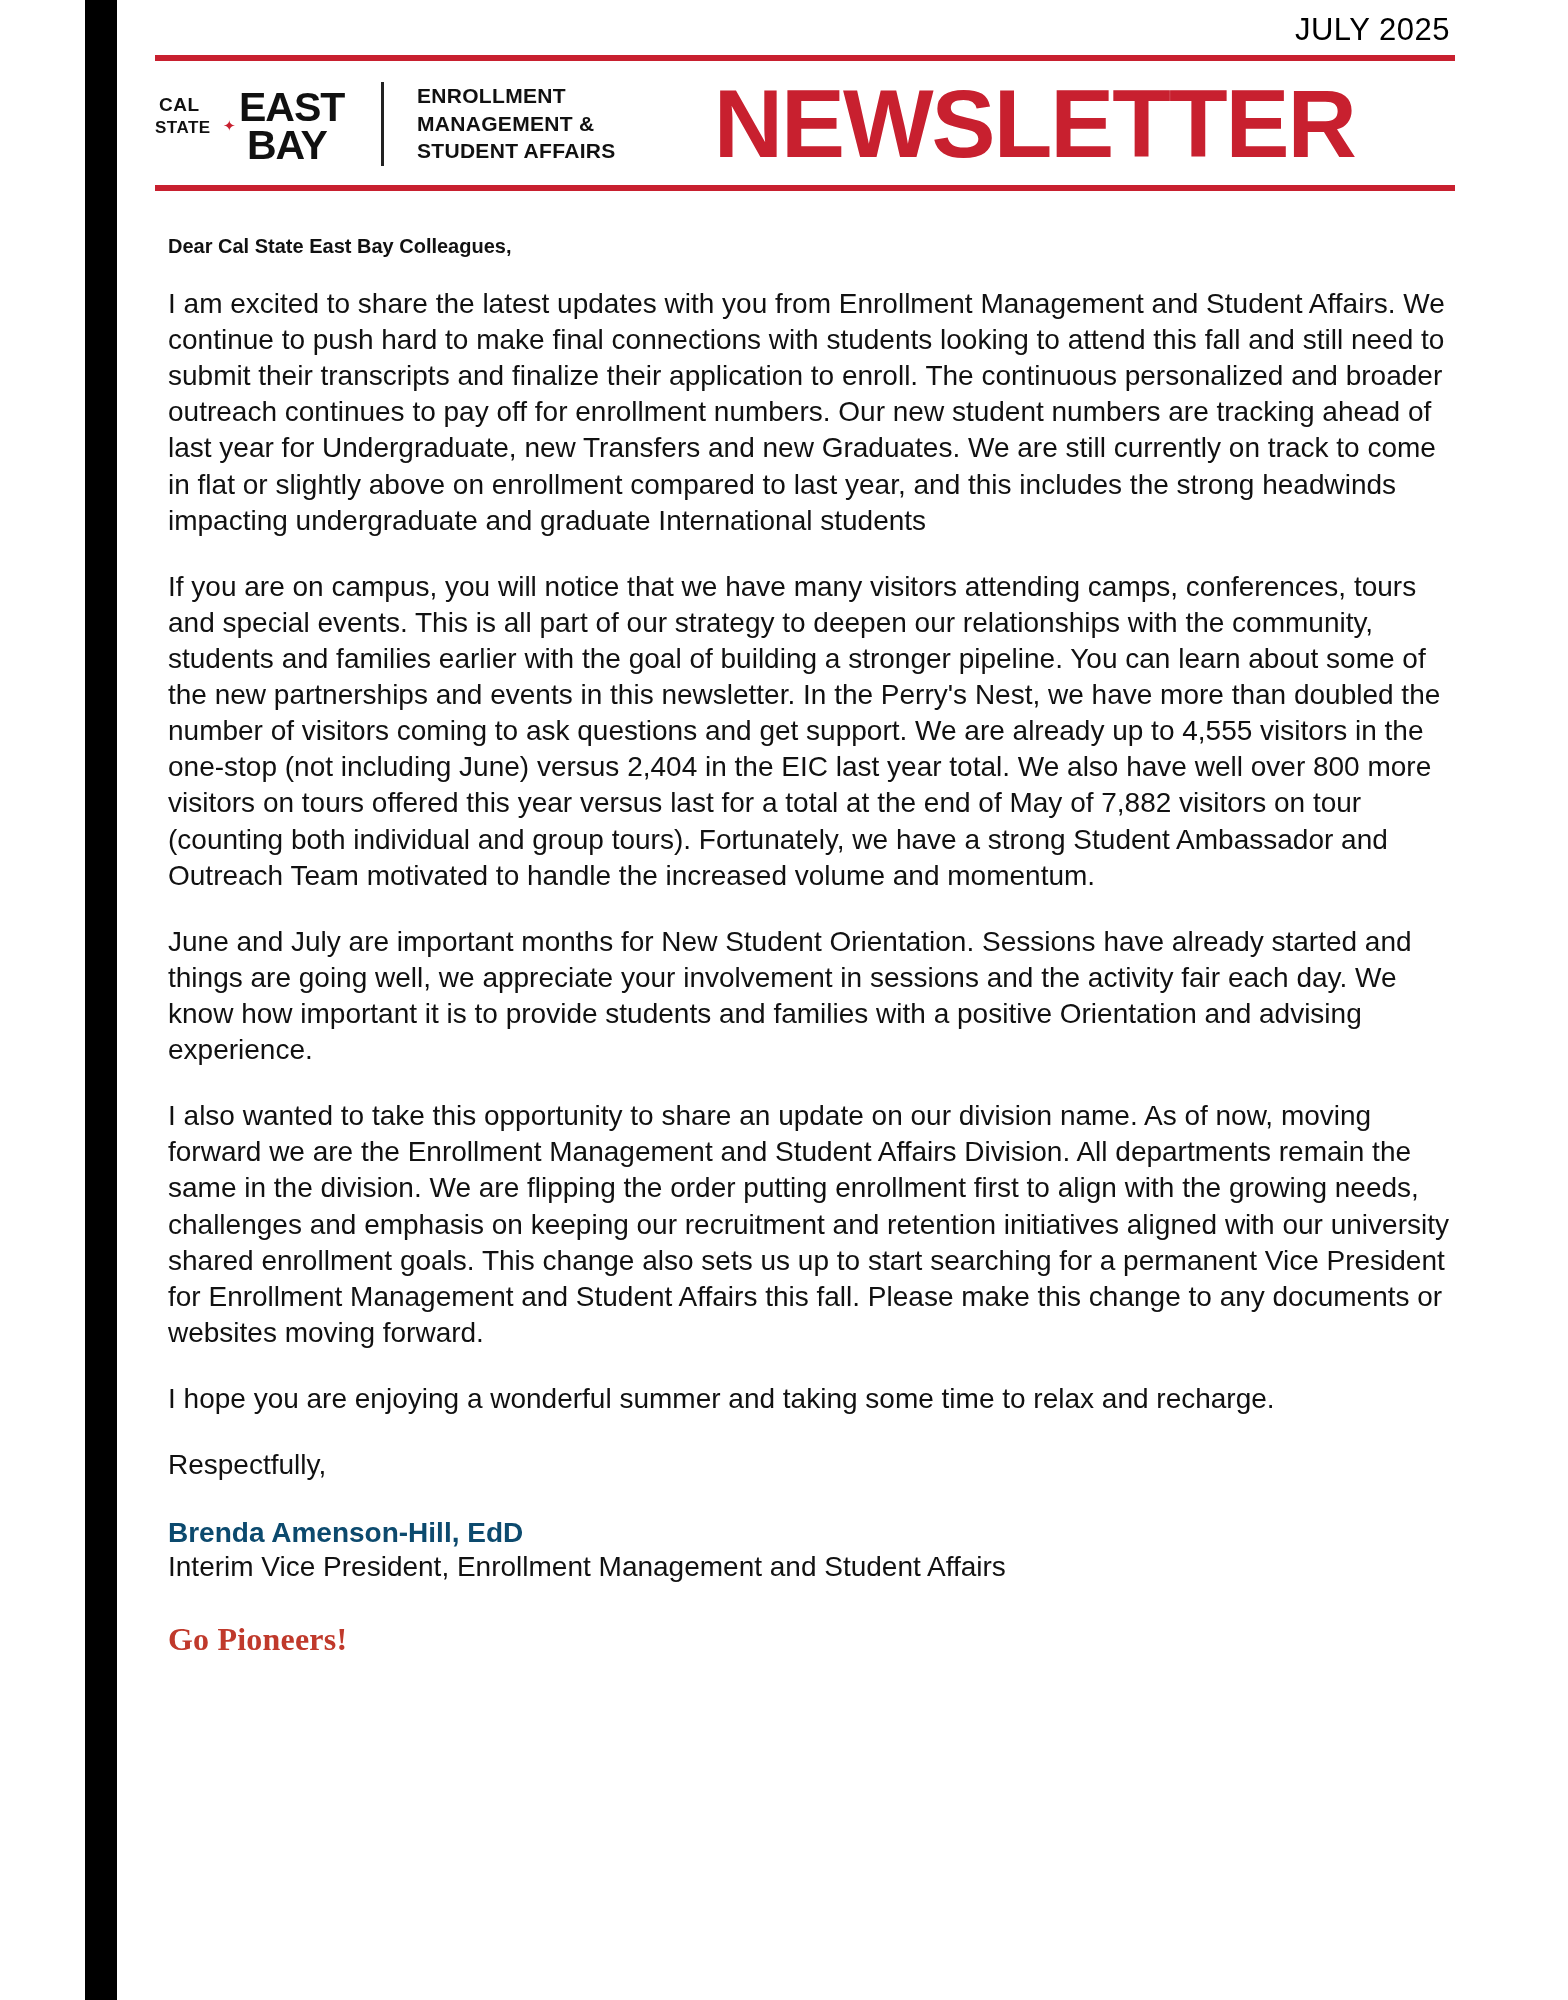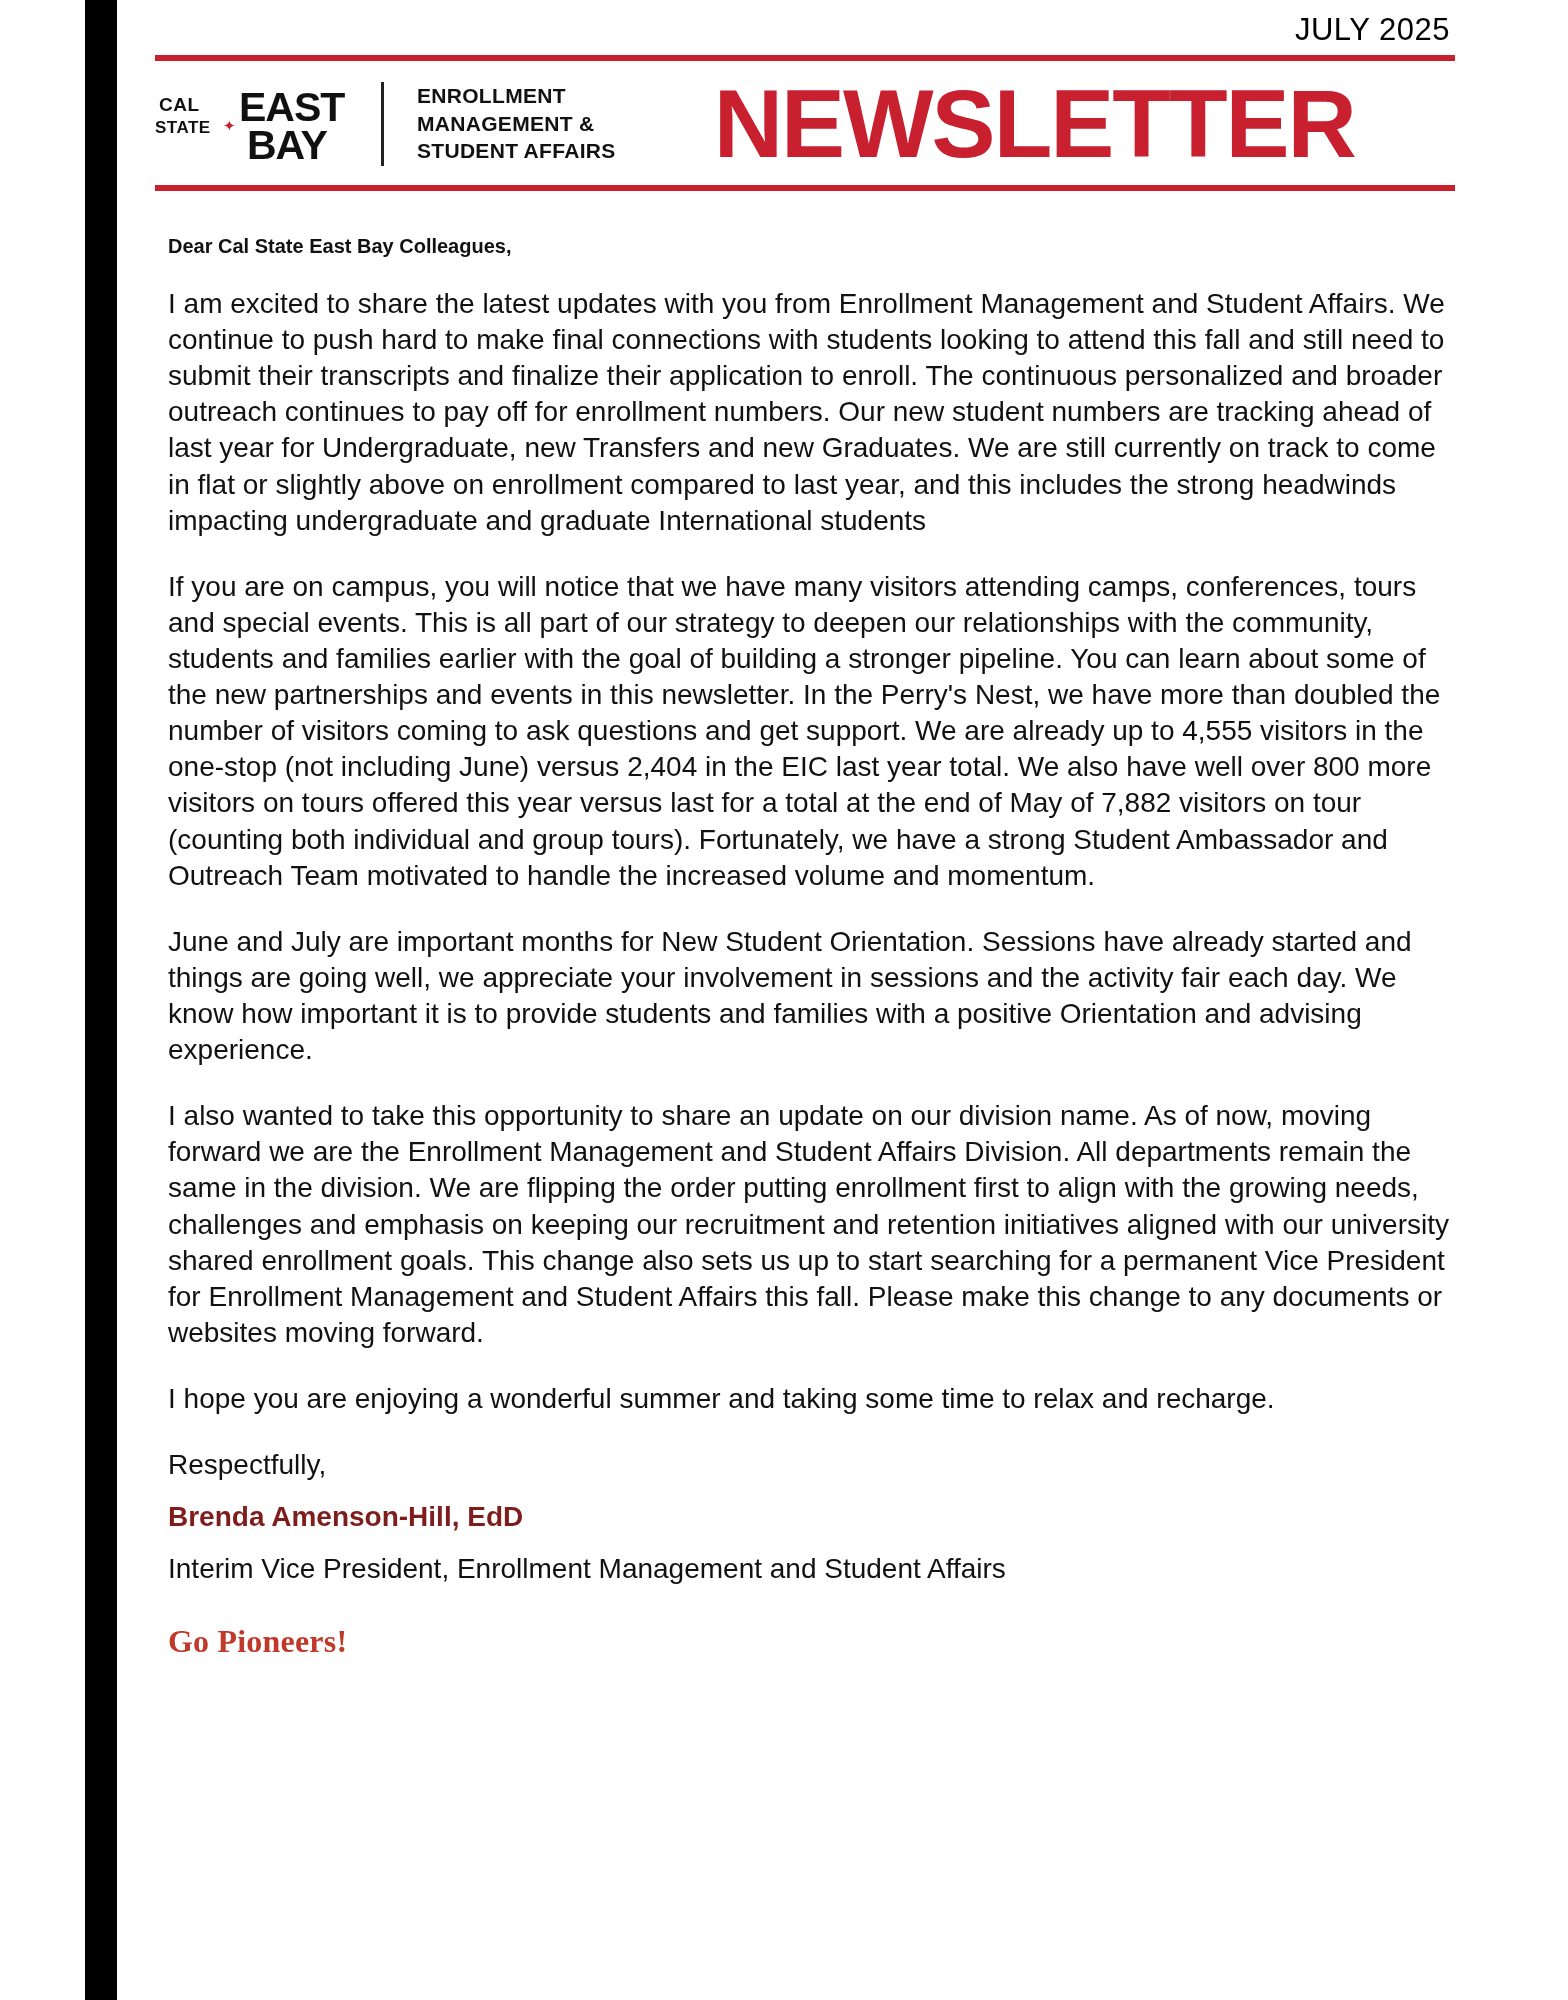--- a/index.html
+++ b/index.html
@@ -169,28 +169,28 @@
   .para {
     font-size: 28px;
     line-height: 1.29;
     margin-bottom: 30px;
     color: #111;
     text-align: left;
   }
   .closing {
     font-size: 28px;
     line-height: 1.29;
-    margin-bottom: 18px;
+    margin-bottom: 34px;
     color: #111;
   }
   .sig-name {
     font-size: 28px;
     font-weight: bold;
-    color: #7f1d1d;
-    margin-bottom: 20px;
+    color: #0c4a6e;
+    margin-bottom: 2px;
   }
   .sig-title {
     font-size: 28px;
     color: #111;
     margin-bottom: 38px;
   }
   .go-pioneers {
     font-size: 32px;
     font-weight: bold;
     color: #c0392b;

